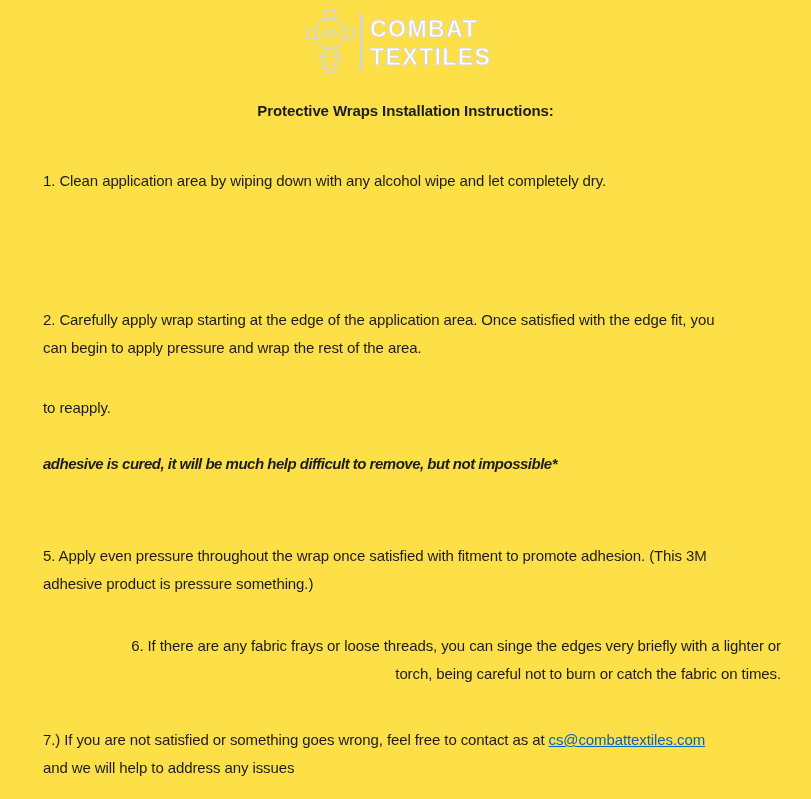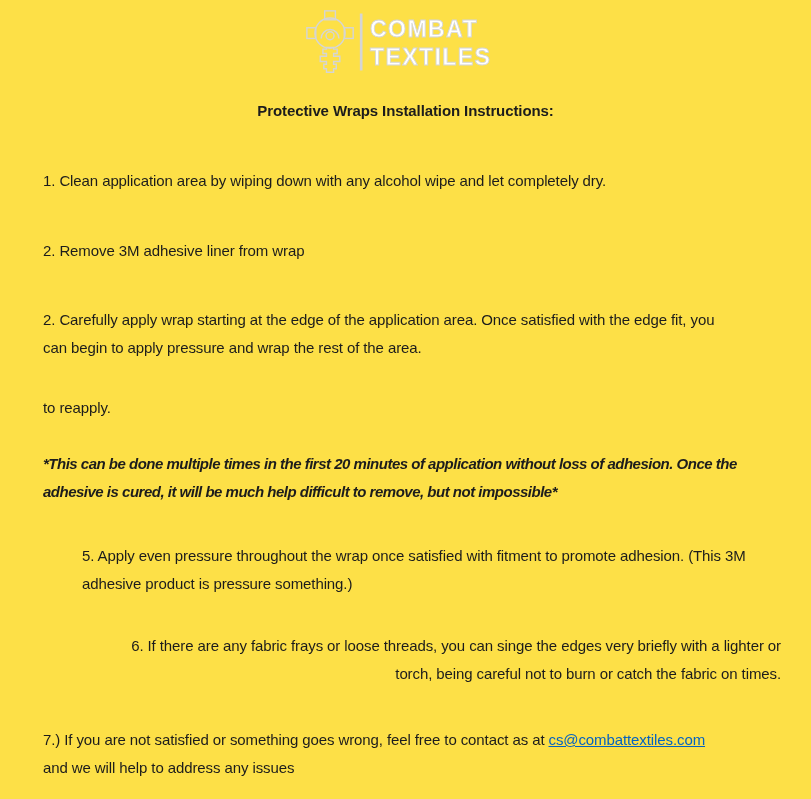--- a/index.html
+++ b/index.html
@@ -55,21 +55,21 @@
   .p1 { top: 167px; }
   .p2 { top: 237px; }
   .p3 { top: 306px; }
   .p4 { top: 394px; }
   .note {
     top: 450px;
     font-style: italic;
     font-weight: 600;
     letter-spacing: -0.5px;
   }
-  .p5 { top: 542px; margin-left: 39px; }
+  .p5 { top: 542px; }
   .p6 { top: 632px; text-align: right; }
   .p7 { top: 726px; }
   .email-link {
     color: #0563c1;
     text-decoration: underline;
     cursor: pointer;
   }
 </style>
 </head>
 <body>
@@ -95,35 +95,31 @@
       <text x="73" y="62">TEXTILES</text>
     </svg>
   </div>
 
   <div class="title">Protective Wraps Installation Instructions:</div>
 
   <div class="para p1">
     <div class="line">1. Clean application area by wiping down with any alcohol wipe and let completely dry.</div>
   </div>
 
-  <div class="para p2">
-    <div class="line">2. Remove 3M adhesive liner from wrap</div>
-  </div>
 
   <div class="para p3">
     <div class="line">2. Carefully apply wrap starting at the edge of the application area. Once satisfied with the edge fit, you</div>
     <div class="line">can begin to apply pressure and wrap the rest of the area.</div>
   </div>
 
   <div class="para p4">
     <div class="line">to reapply.</div>
   </div>
 
   <div class="para note">
-    <div class="line">*This can be done multiple times in the first 20 minutes of application without loss of adhesion. Once the</div>
     <div class="line">adhesive is cured, it will be much help difficult to remove, but not impossible*</div>
   </div>
 
   <div class="para p5">
     <div class="line">5. Apply even pressure throughout the wrap once satisfied with fitment to promote adhesion. (This 3M</div>
     <div class="line">adhesive product is pressure something.)</div>
   </div>
 
   <div class="para p6">
     <div class="line">6. If there are any fabric frays or loose threads, you can singe the edges very briefly with a lighter or</div>

